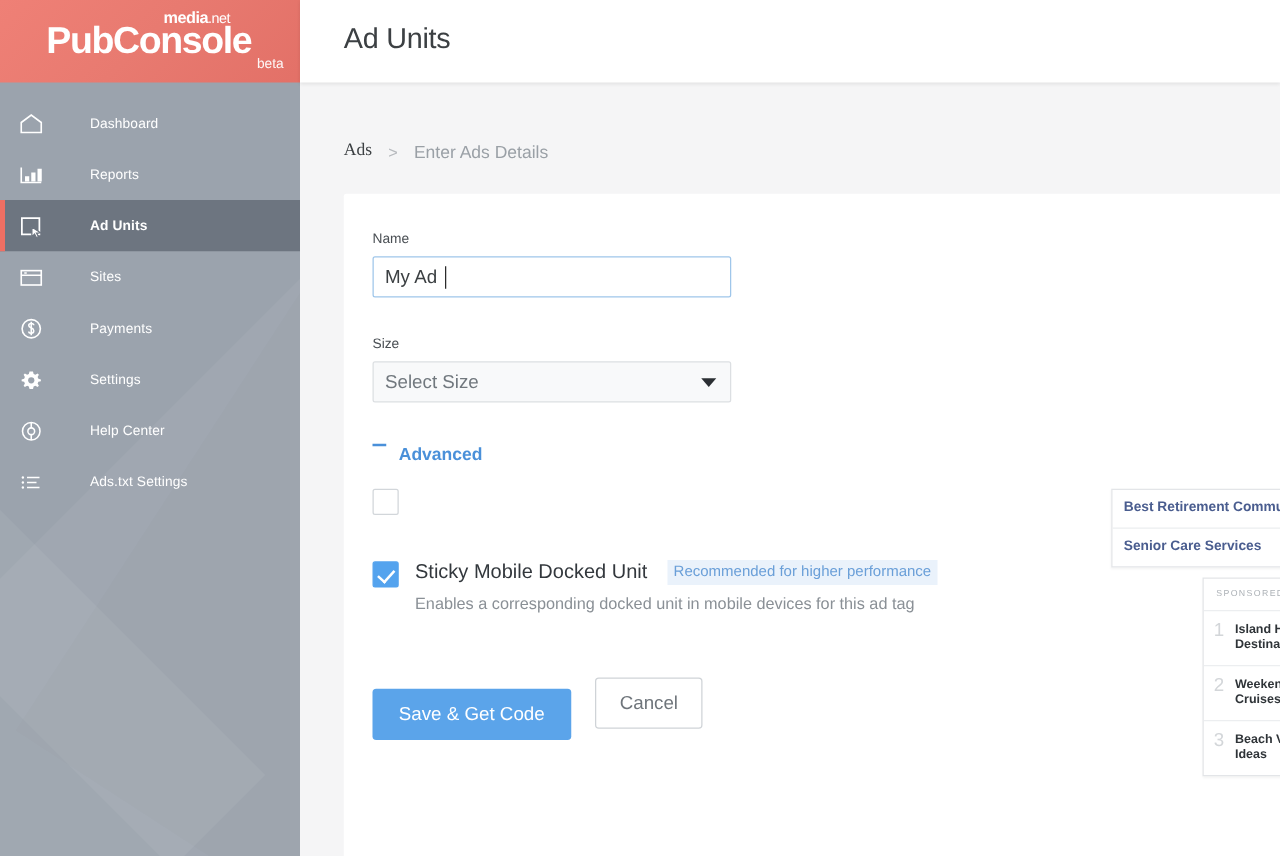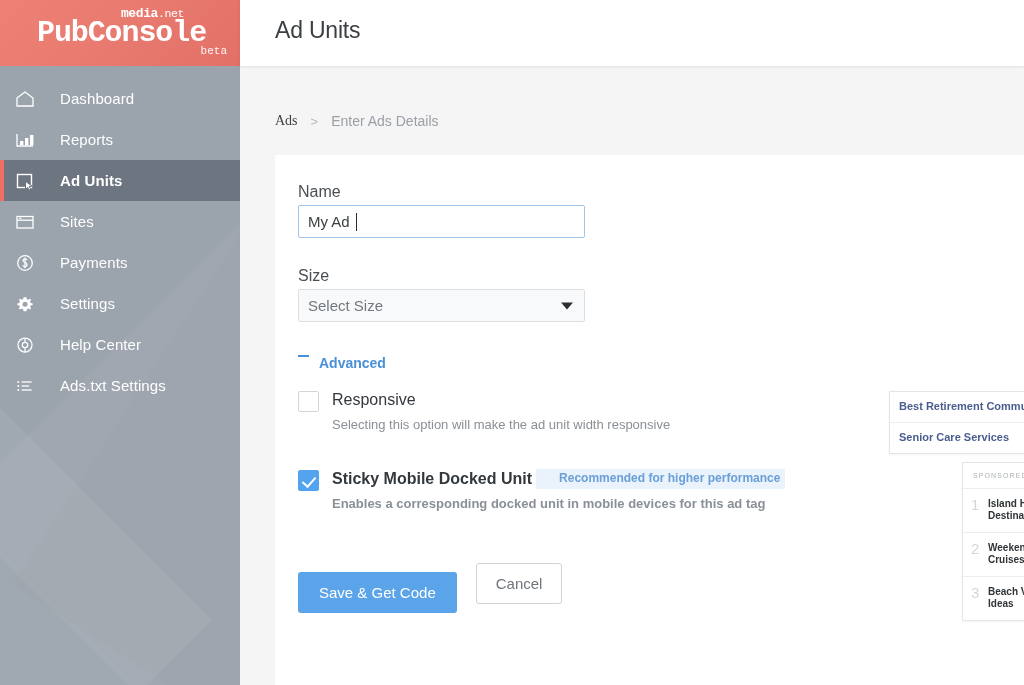--- a/index.html
+++ b/index.html
@@ -55,21 +55,20 @@
     background: rgba(0,0,0,0.012);
   }
 
   #logo {
     position: relative;
     width: 264px;
     height: 66px;
     background: linear-gradient(135deg, #ef8076 0%, #e87a70 45%, #e26f66 100%);
     overflow: hidden;
     z-index: 3;
-    font-family: Liberation Mono, monospace;
   }
   #logo .logo-inner {
     position: absolute;
     left: 50%;
     top: 50%;
     transform: translate(-50%, -50%);
     width: 190px;
     height: 54px;
   }
   .logo-medianet {
@@ -122,23 +121,23 @@
     width: 30px;
     height: 24px;
     display: flex;
     align-items: center;
     justify-content: flex-start;
     flex: none;
     color: #ffffff;
   }
   .nav-item .nav-icon svg { display: block; }
   .nav-label {
-    font-size: 15px;
+    font-size: 11px;
     color: #ffffff;
-    margin-left: 16px;
+    margin-left: 28px;
     letter-spacing: .1px;
     line-height: 20px;
   }
   .nav-item.active {
     background: #6d7580;
   }
   .nav-item.active::before {
     content: "";
     position: absolute;
     left: 0; top: 0;
@@ -192,21 +191,21 @@
     top: 155px;
     width: 784px;
     height: 530px;
     background: #ffffff;
     border-top-left-radius: 2px;
   }
 
   .form-wrap { position: absolute; left: 23px; top: 29px; }
 
   .field-label {
-    font-size: 16px;
+    font-size: 11px;
     color: #4a4f54;
     margin-bottom: 6px;
     line-height: 15px;
   }
   .text-input {
     width: 287px;
     height: 33px;
     border: 1px solid #9fc6ea;
     border-radius: 2px;
     background: #ffffff;
@@ -305,22 +304,22 @@
   .check-title-line { display: flex; align-items: center; }
   .check-title {
     font-size: 16px;
     color: #33383d;
     line-height: 20px;
   }
   .badge {
     font-size: 12px;
     color: #6a9fd8;
     background: #eaf2fb;
-    padding: 3px 5px 4px 23px;
-    margin-left: 4px;
+    padding: 3px 5px 4px 5px;
+    margin-left: 16px;
     line-height: 13px;
     white-space: nowrap;
   }
   .check-desc {
     font-size: 13px;
     color: #8a9096;
     margin-top: 7px;
     line-height: 16px;
   }
 
@@ -564,29 +563,23 @@
           </div>
         </div>
 
         <div class="advanced-row">
           <span class="adv-minus"></span>
           <span class="adv-label">Advanced</span>
         </div>
 
         <div class="check-row">
           <span class="checkbox"></span>
-          <div class="check-body">
-            <div class="check-title-line">
-              <span class="check-title">Responsive</span>
-            </div>
-            <div class="check-desc">Selecting this option will make the ad unit width responsive</div>
-          </div>
         </div>
 
-        <div class="check-row" style="margin-top:36px;font-weight:bold;">
+        <div class="check-row" style="margin-top:36px;">
           <span class="checkbox checked"></span>
           <div class="check-body">
             <div class="check-title-line">
               <span class="check-title">Sticky Mobile Docked Unit</span>
               <span class="badge">Recommended for higher performance</span>
             </div>
             <div class="check-desc">Enables a corresponding docked unit in mobile devices for this ad tag</div>
           </div>
         </div>
 

